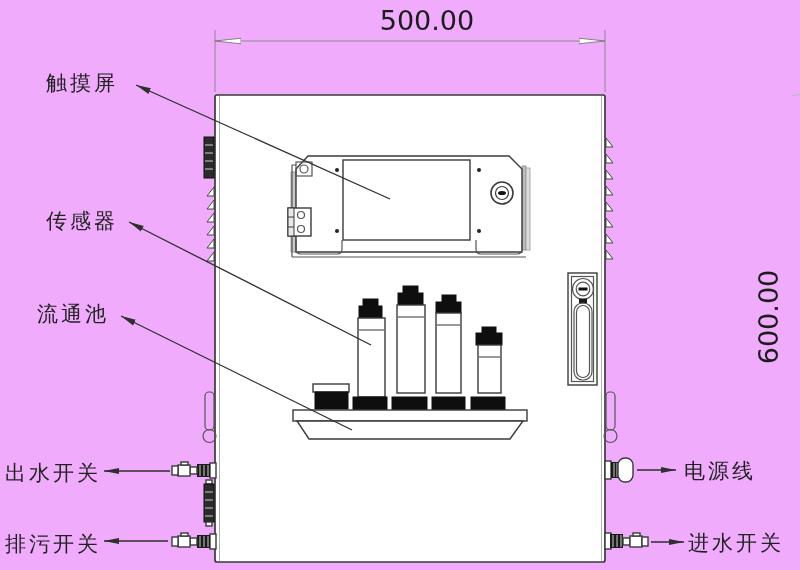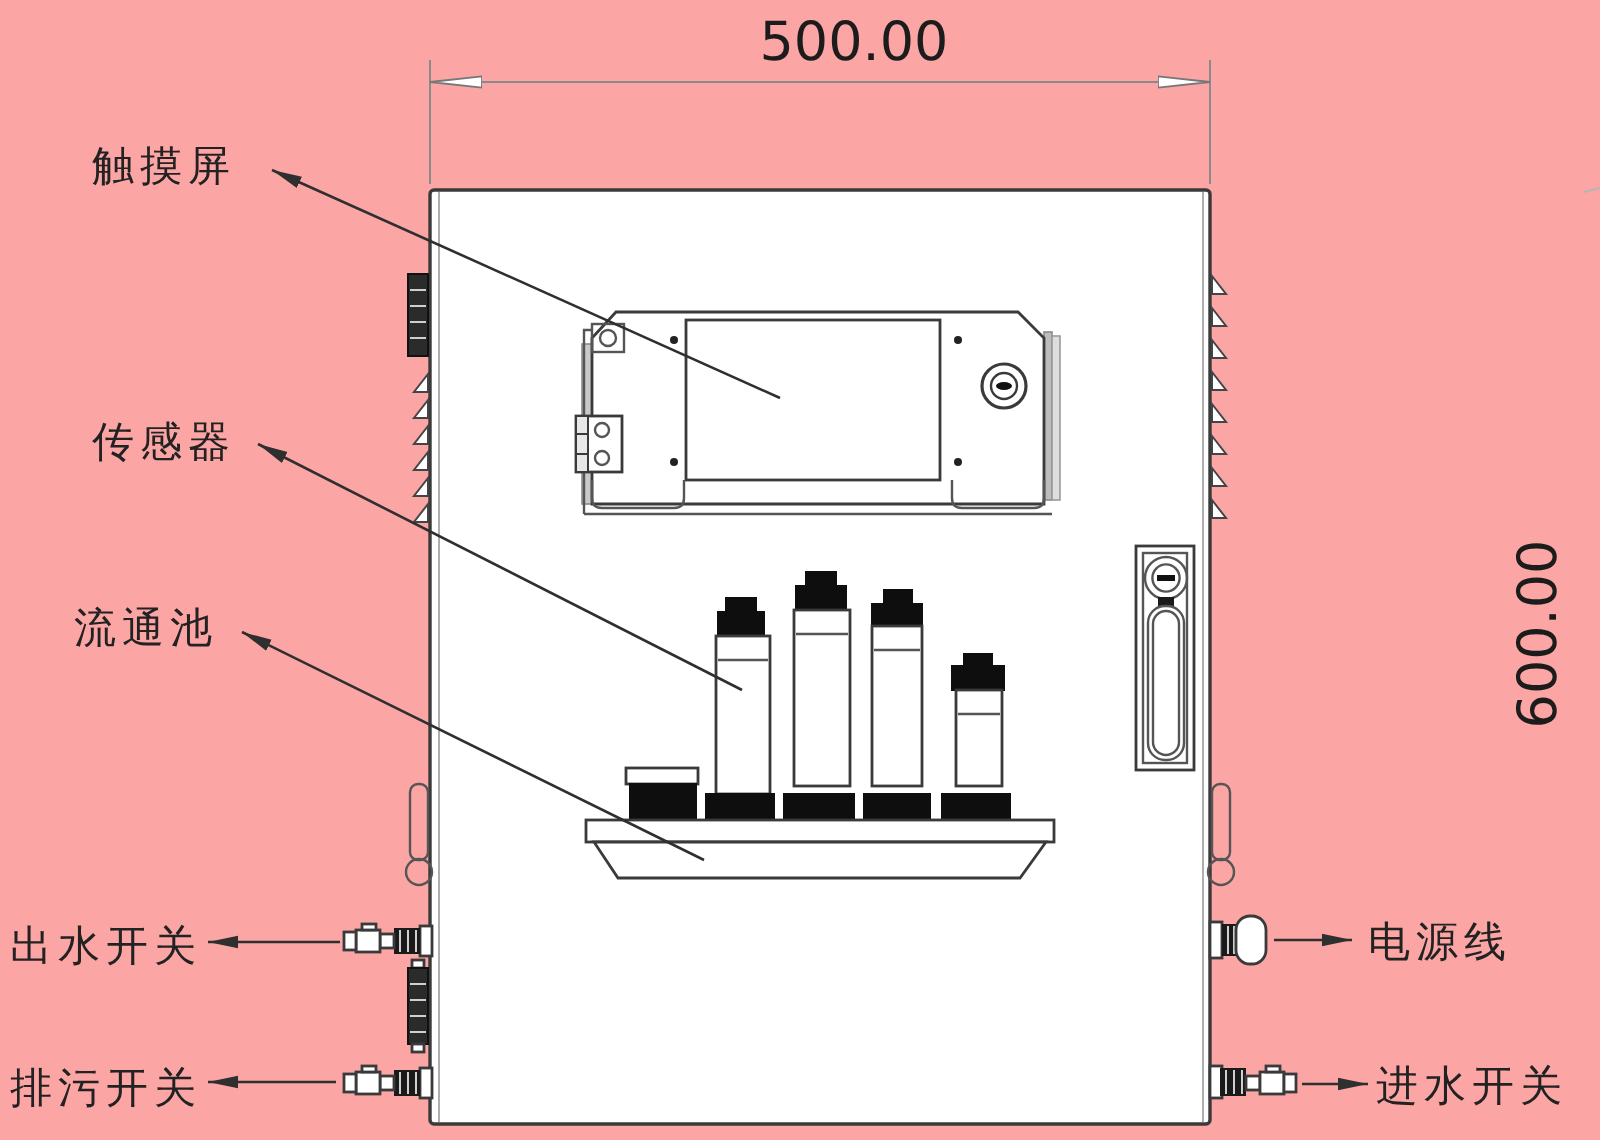--- a/index.html
+++ b/index.html
@@ -1,16 +1,16 @@
 <!DOCTYPE html>
 <html><head>
 <meta charset="utf-8">
 <style>
   html,body{margin:0;padding:0;background:#ffffff;}
-  #stage{position:relative;width:800px;height:570px;background:#fca5a5;overflow:hidden;
+  #stage{position:relative;width:800px;height:570px;background:#f0abfc;overflow:hidden;
          font-family:"Liberation Sans","DejaVu Sans",sans-serif;}
   svg{position:absolute;left:0;top:0;}
   text{user-select:none;}
   .dim-text{font-family:"DejaVu Sans","Liberation Sans",sans-serif;font-size:27px;fill:#1c1c1c;}
   .cn-label{font-family:"Liberation Serif","DejaVu Serif",serif;font-size:21px;fill:#222;letter-spacing:3px;}
   .thin{stroke:#555;stroke-width:1.2;fill:none;}
   .part{stroke:#3a3a3a;stroke-width:1.4;fill:#ffffff;}
   .blk{fill:#0e0e0e;stroke:#0e0e0e;}
   .rib{stroke:#cfcfcf;stroke-width:1;}
 </style>

